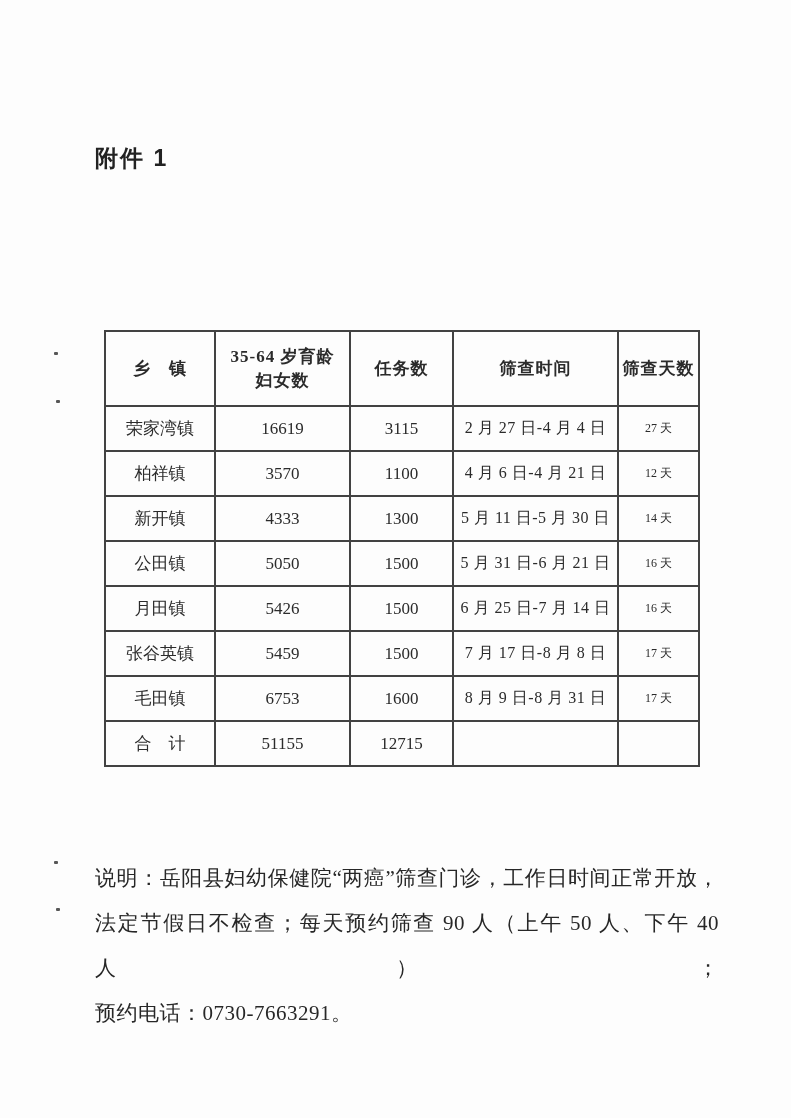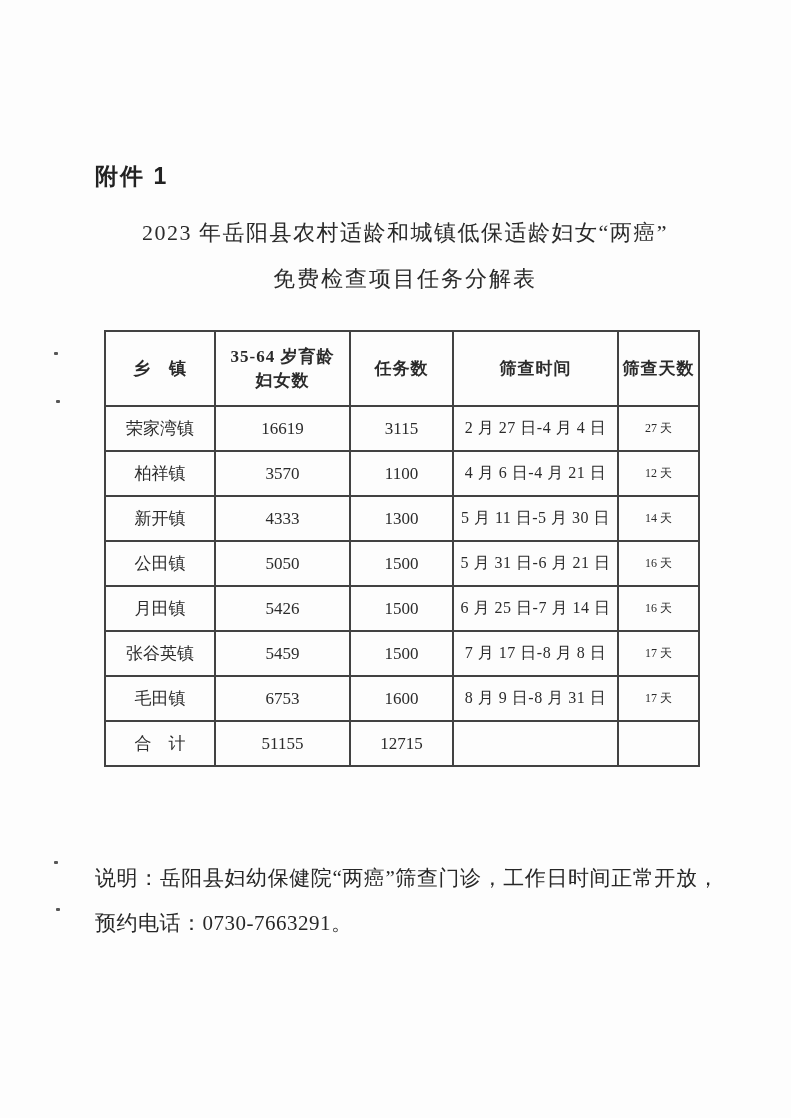--- a/index.html
+++ b/index.html
@@ -14,21 +14,21 @@
     font-family:"Liberation Serif","DejaVu Serif",serif;
     color:var(--ink);
     position:relative;
     overflow:hidden;
   }
   .page{position:absolute;inset:0;}
   .speck{
     position:absolute;width:4px;height:3px;background:#3a3a3a;border-radius:1px;opacity:.85;
   }
   .attachment-label{
-    position:absolute;left:95px;top:161px;
+    position:absolute;left:95px;top:143px;
     font-family:"Liberation Sans","DejaVu Sans",sans-serif;
     font-weight:700;font-size:23px;letter-spacing:2px;color:#222;
   }
   .title-wrap{
     position:absolute;left:90px;top:218px;width:630px;text-align:center;
   }
   .title-line1{
     font-size:22px;letter-spacing:1.5px;color:#2a2a2a;line-height:30px;
   }
   .title-line2{
@@ -65,24 +65,20 @@
 
 <div class="page">
 
   <div class="speck" style="left:54px;top:352px;"></div>
   <div class="speck" style="left:56px;top:400px;"></div>
   <div class="speck" style="left:54px;top:861px;"></div>
   <div class="speck" style="left:56px;top:908px;"></div>
 
   <div class="attachment-label">附件 1</div>
 
-  <div class="title-wrap">
-    <div class="title-line1">2023 年岳阳县农村适龄和城镇低保适龄妇女“两癌”</div>
-    <div class="title-line2">免费检查项目任务分解表</div>
-  </div>
 
   <table class="task-table">
     <colgroup>
       <col class="c0">
         <col class="c1">
         <col class="c2">
         <col class="c3">
         <col class="c4">
     </colgroup>
     <thead>
@@ -150,16 +146,17 @@
           <td class="col1">51155</td>
           <td class="col2">12715</td>
           <td class="col3"></td>
           <td class="col4"></td>
         </tr>
       </tbody>
   </table>
 
   <div class="note">
     <div class="note-line justify">说明：岳阳县妇幼保健院“两癌”筛查门诊，工作日时间正常开放，</div>
+    <div class="note-line justify">法定节假日不检查；每天预约筛查 90 人（上午 50 人、下午 40 人）；</div>
     <div class="note-line">预约电话：0730-7663291。</div>
   </div>
 
 </div>
 
 </body></html>

